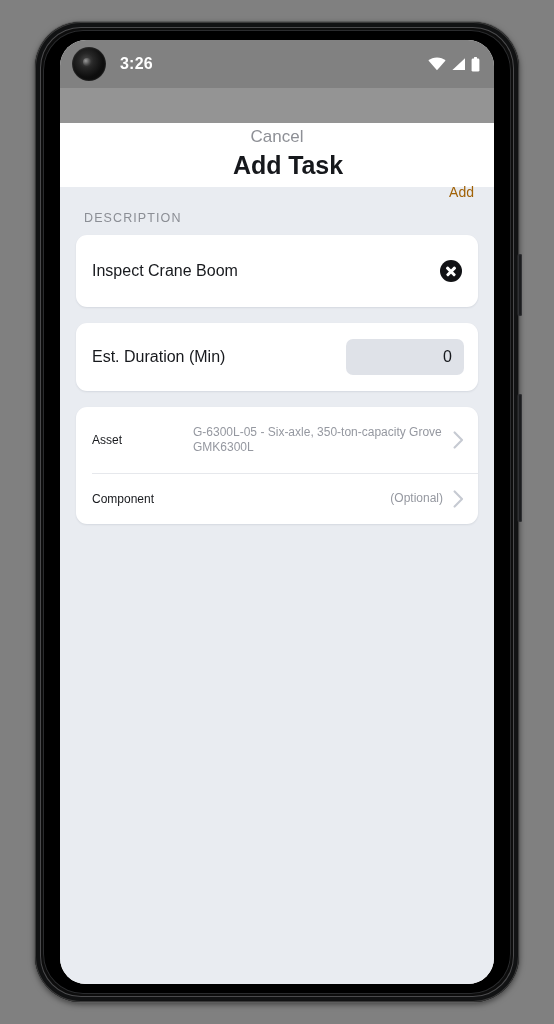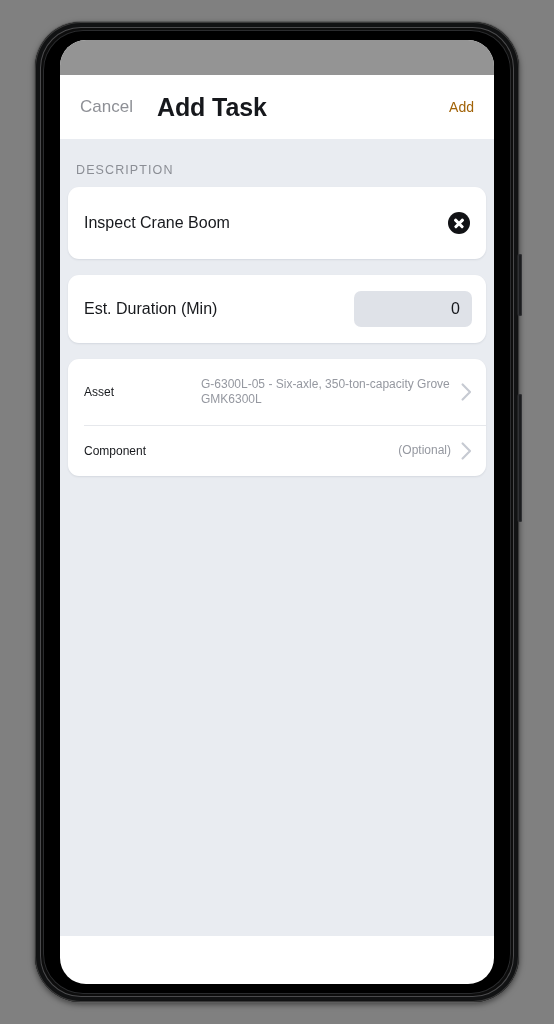--- a/index.html
+++ b/index.html
@@ -121,20 +121,21 @@
     background: #949494;
   }
 
   
   #nav-bar {
     height: 64px;
     background: #ffffff;
     display: flex;
     align-items: center;
     padding: 0 18px;
+    flex-direction: column;
   }
   #cancel-button {
     font-size: 17px;
     color: #8e9096;
     background: none;
     border: 0;
     font-family: inherit;
     cursor: pointer;
     padding: 4px 2px;
   }
@@ -153,21 +154,21 @@
     border: 0;
     font-family: inherit;
     cursor: pointer;
     padding: 4px 2px;
   }
 
   
   #form-body {
     height: 797px;
     background: #e9ecf1;
-    padding: 0 8px;
+    padding: 0 16px;
     overflow: hidden;
   }
 
   #section-label {
     font-size: 12.5px;
     letter-spacing: 1.1px;
     color: #8b8e95;
     padding: 24px 8px 10px 8px;
   }
 
@@ -301,20 +302,36 @@
 
   <div id="phone-frame">
 
     <div id="phone-bezel"></div>
 
     <div class="side-btn" id="power-button"></div>
     <div class="side-btn" id="volume-button"></div>
 
     <div id="screen">
 
+      <div id="status-bar">
+        <div id="camera-cutout"></div>
+        <div id="status-time">3:26</div>
+        <div id="status-icons">
+          <svg class="status-ico" width="18" height="14" viewBox="0 0 18 14">
+            <path d="M9 13.2 0.4 3.6C2.7 1.5 5.7 0.4 9 0.4s6.3 1.1 8.6 3.2L9 13.2z" fill="#ffffff"></path>
+          </svg>
+          <svg class="status-ico" width="15" height="14" viewBox="0 0 15 14">
+            <path d="M14 1.2V13H1.4L14 1.2z" fill="#ffffff"></path>
+          </svg>
+          <svg class="status-ico" width="9" height="15" viewBox="0 0 9 15">
+            <rect x="3" y="0" width="3" height="2" rx="0.6" fill="#ffffff"></rect>
+            <rect x="0.6" y="1.6" width="7.8" height="13" rx="1.4" fill="#ffffff"></rect>
+          </svg>
+        </div>
+      </div>
 
       <div id="status-spacer"></div>
 
       <div id="nav-bar">
         <button id="cancel-button">Cancel</button>
         <div id="screen-title">Add Task</div>
         <button id="add-button">Add</button>
       </div>
 
       <div id="form-body">

